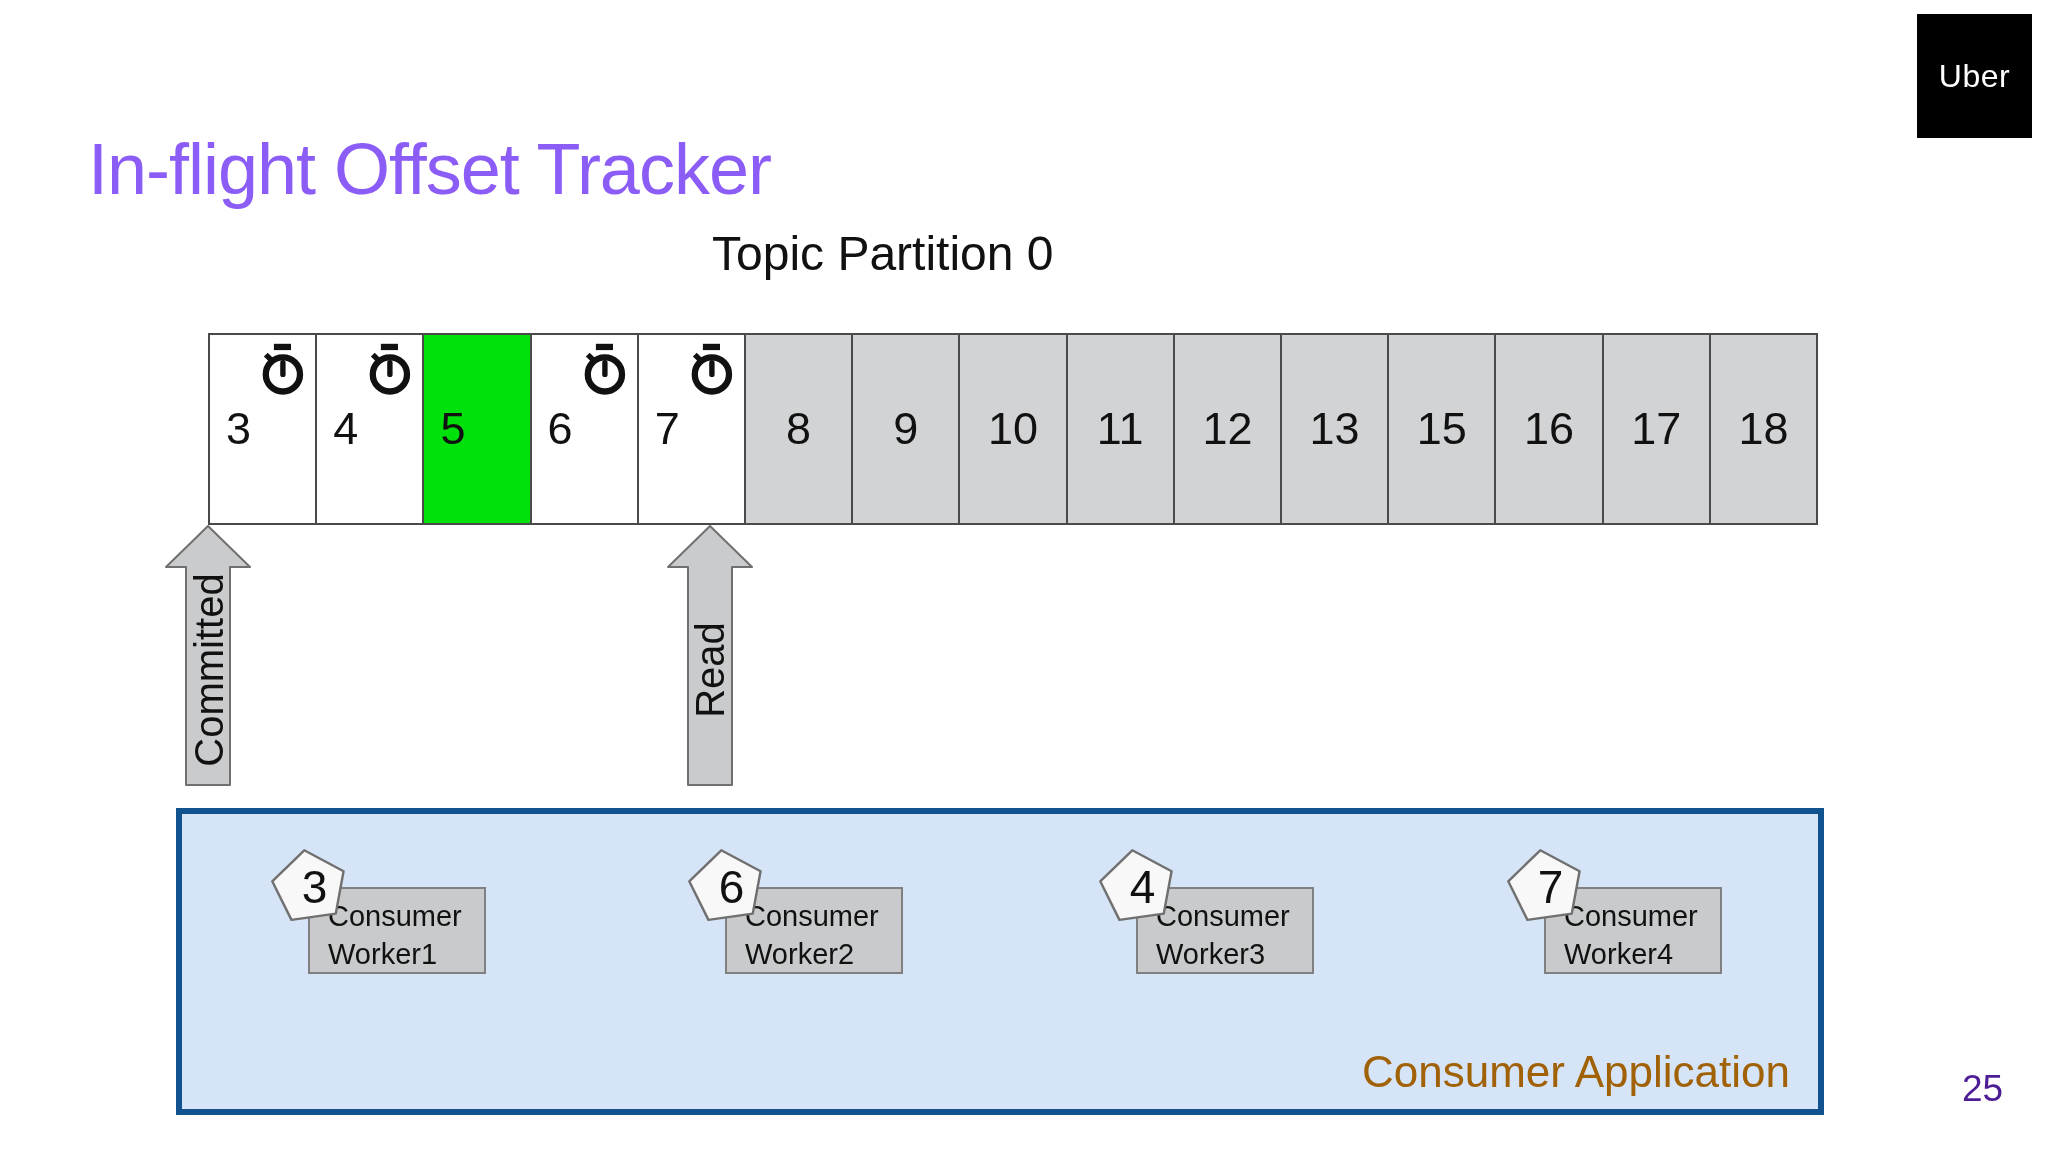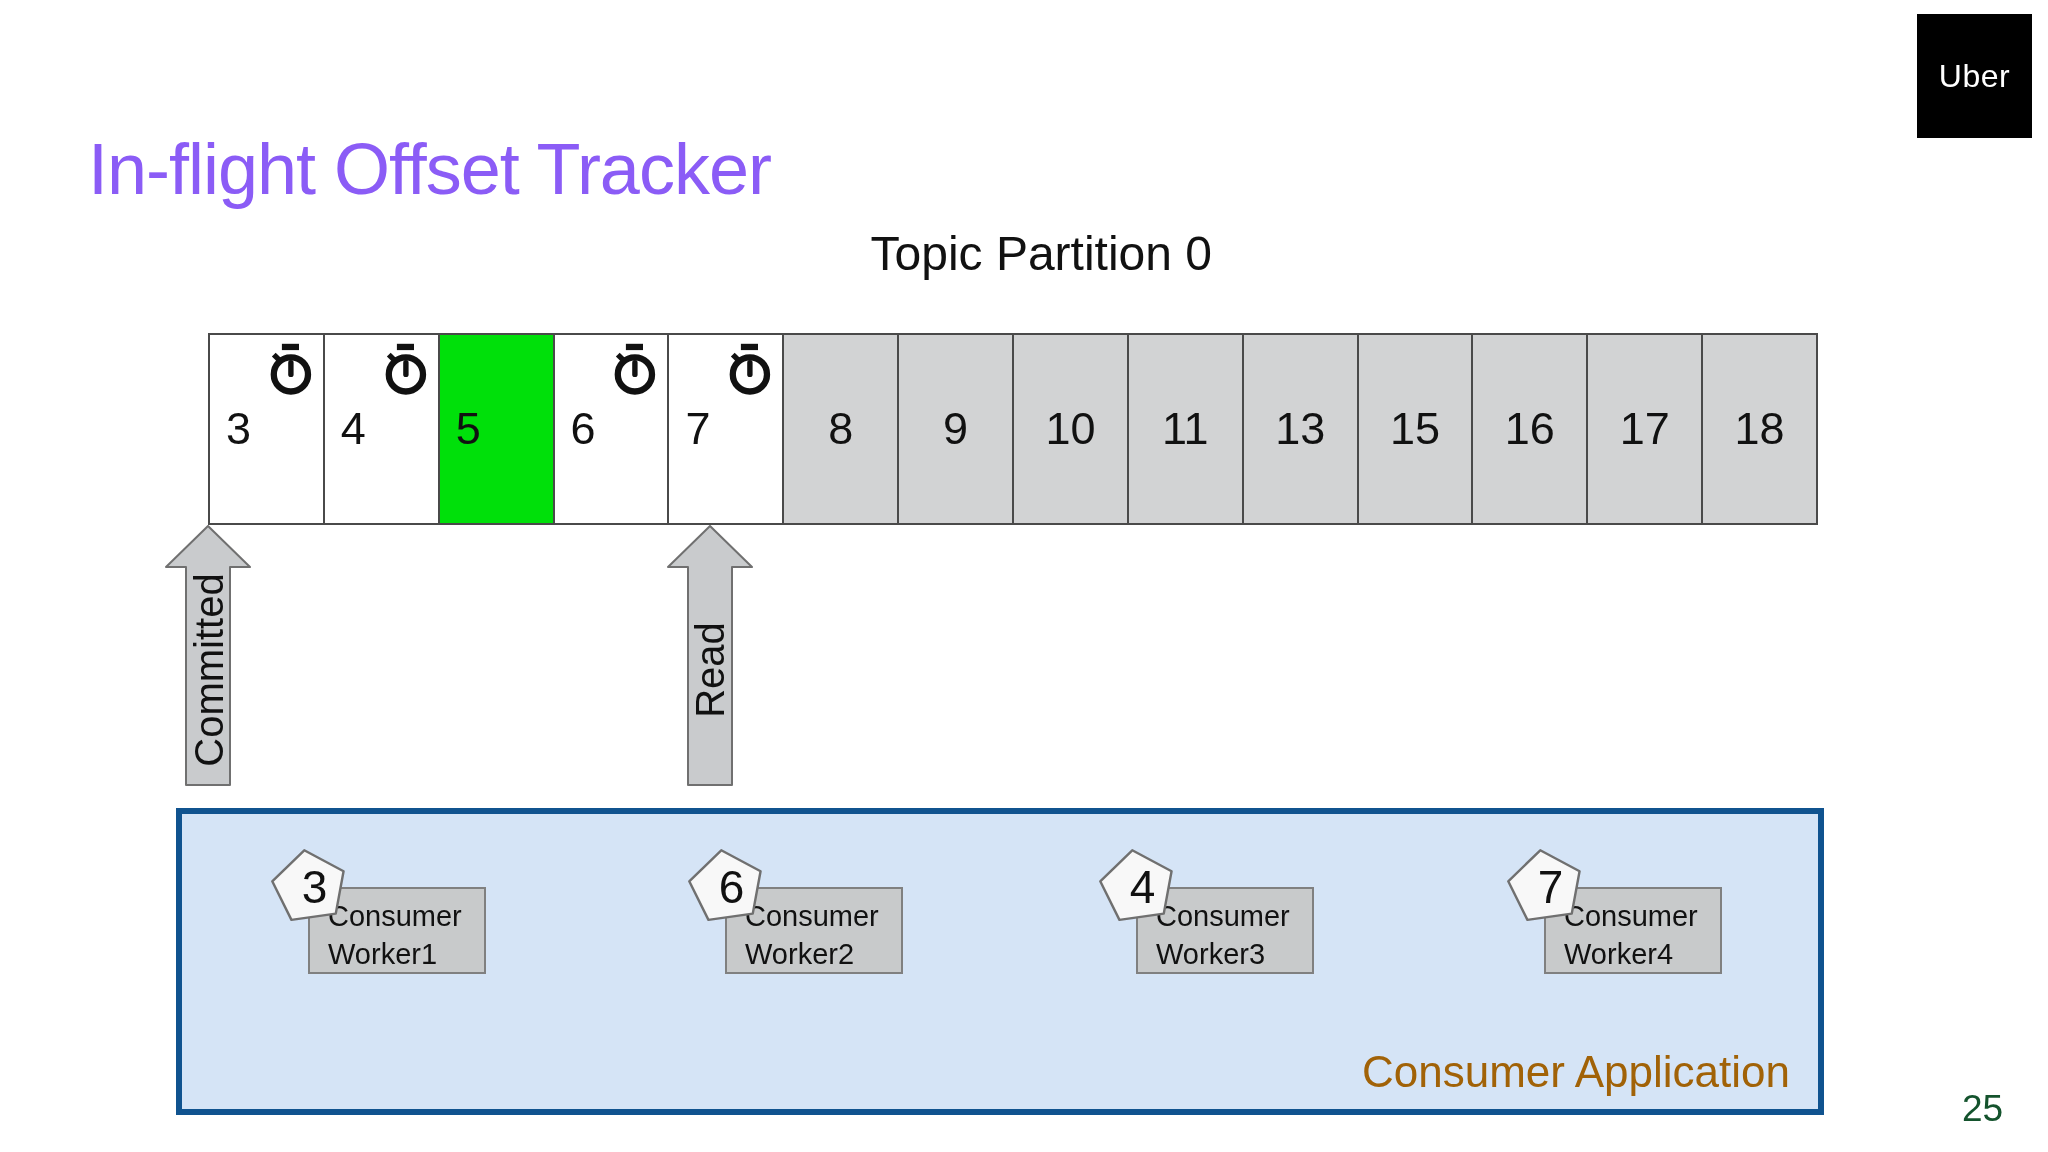--- a/index.html
+++ b/index.html
@@ -11,21 +11,21 @@
   .uber-logo{
     position:absolute;left:1917px;top:14px;width:115px;height:124px;background:#000;
     display:flex;align-items:center;justify-content:center;
   }
   .uber-logo span{color:#fff;font-size:32px;font-weight:500;letter-spacing:0.5px;}
   .slide-title{
     position:absolute;left:88px;top:128px;margin:0;font-weight:400;
     font-size:72px;color:#8b5cf6;letter-spacing:-1px;white-space:nowrap;
   }
   .topic-label{
-    position:absolute;left:712px;top:226px;width:500px;text-align:right;
+    position:absolute;left:712px;top:226px;width:500px;text-align:left;
     font-size:48px;color:#111;white-space:nowrap;
   }
   
   .cell-row{
     position:absolute;left:208px;top:333px;width:1610px;height:192px;
     display:flex;border:2px solid #4a4a4a;box-sizing:border-box;background:#fff;
   }
   .cell{position:relative;flex:1 1 0;border-right:2px solid #4a4a4a;box-sizing:border-box;}
   .cell:last-child{border-right:none;}
   .cell.inflight{background:#ffffff;}
@@ -64,21 +64,21 @@
     position:absolute;left:38px;top:39px;width:178px;height:87px;box-sizing:border-box;
     background:#c8cacb;border:2.5px solid #808080;padding:8px 6px 0 18px;
   }
   .worker-name{font-size:29px;line-height:1.32;color:#111;display:block;}
   .badge{position:absolute;left:0;top:0;width:78px;height:72px;transform:rotate(-8deg);}
   .badge svg{position:absolute;left:0;top:0;width:78px;height:72px;}
   .badge-num{
     position:absolute;left:56%;top:56%;transform:translate(-50%,-50%) rotate(8deg);
     font-size:46px;color:#111;
   }
-  .page-num{position:absolute;left:1962px;top:1068px;font-size:37px;color:#14532d;margin-top:20px;}
+  .page-num{position:absolute;left:1962px;top:1068px;font-size:37px;color:#4c1d95;}
 </style>
 </head>
 <body>
 
 <div id="slide">
 
   <div class="uber-logo">
     <span>Uber</span>
   </div>
 
@@ -145,20 +145,24 @@
   <div class="cell unread">
 
     <span class="cell-num">10</span>
   </div>
 
   <div class="cell unread">
 
     <span class="cell-num">11</span>
   </div>
 
+  <div class="cell unread">
+
+    <span class="cell-num">12</span>
+  </div>
 
   <div class="cell unread">
 
     <span class="cell-num">13</span>
   </div>
 
 
   <div class="cell unread">
 
     <span class="cell-num">15</span>

